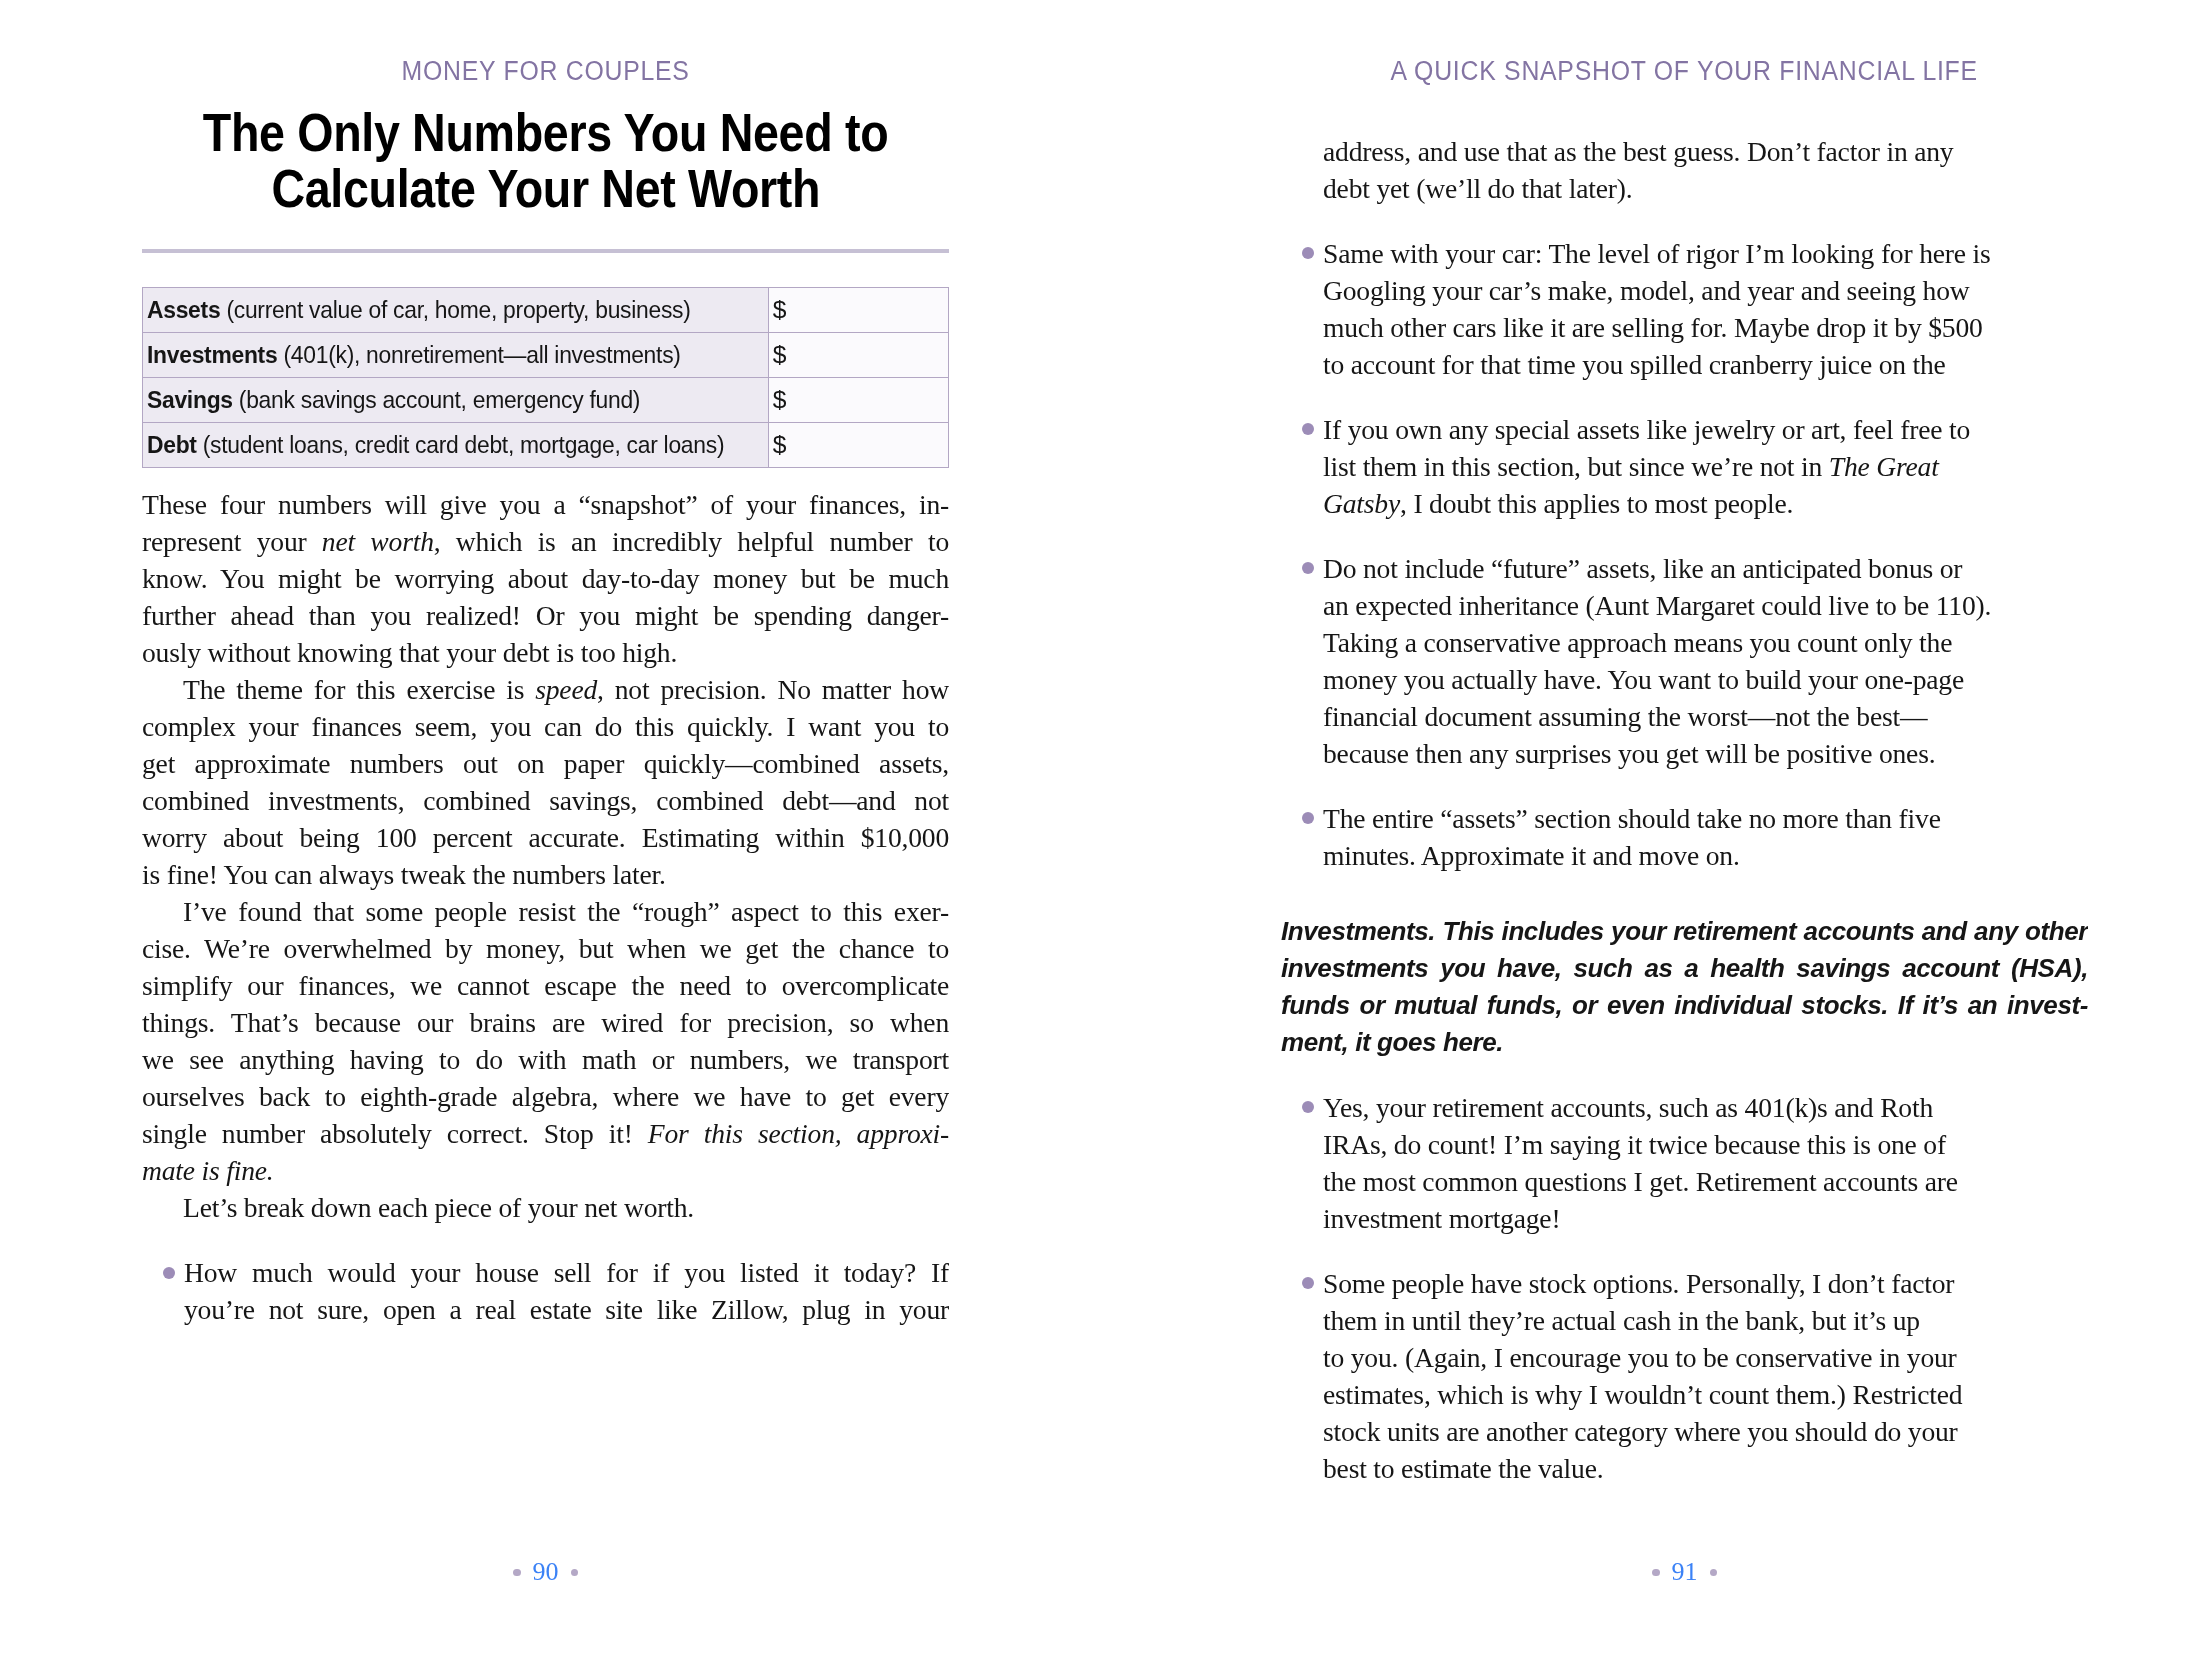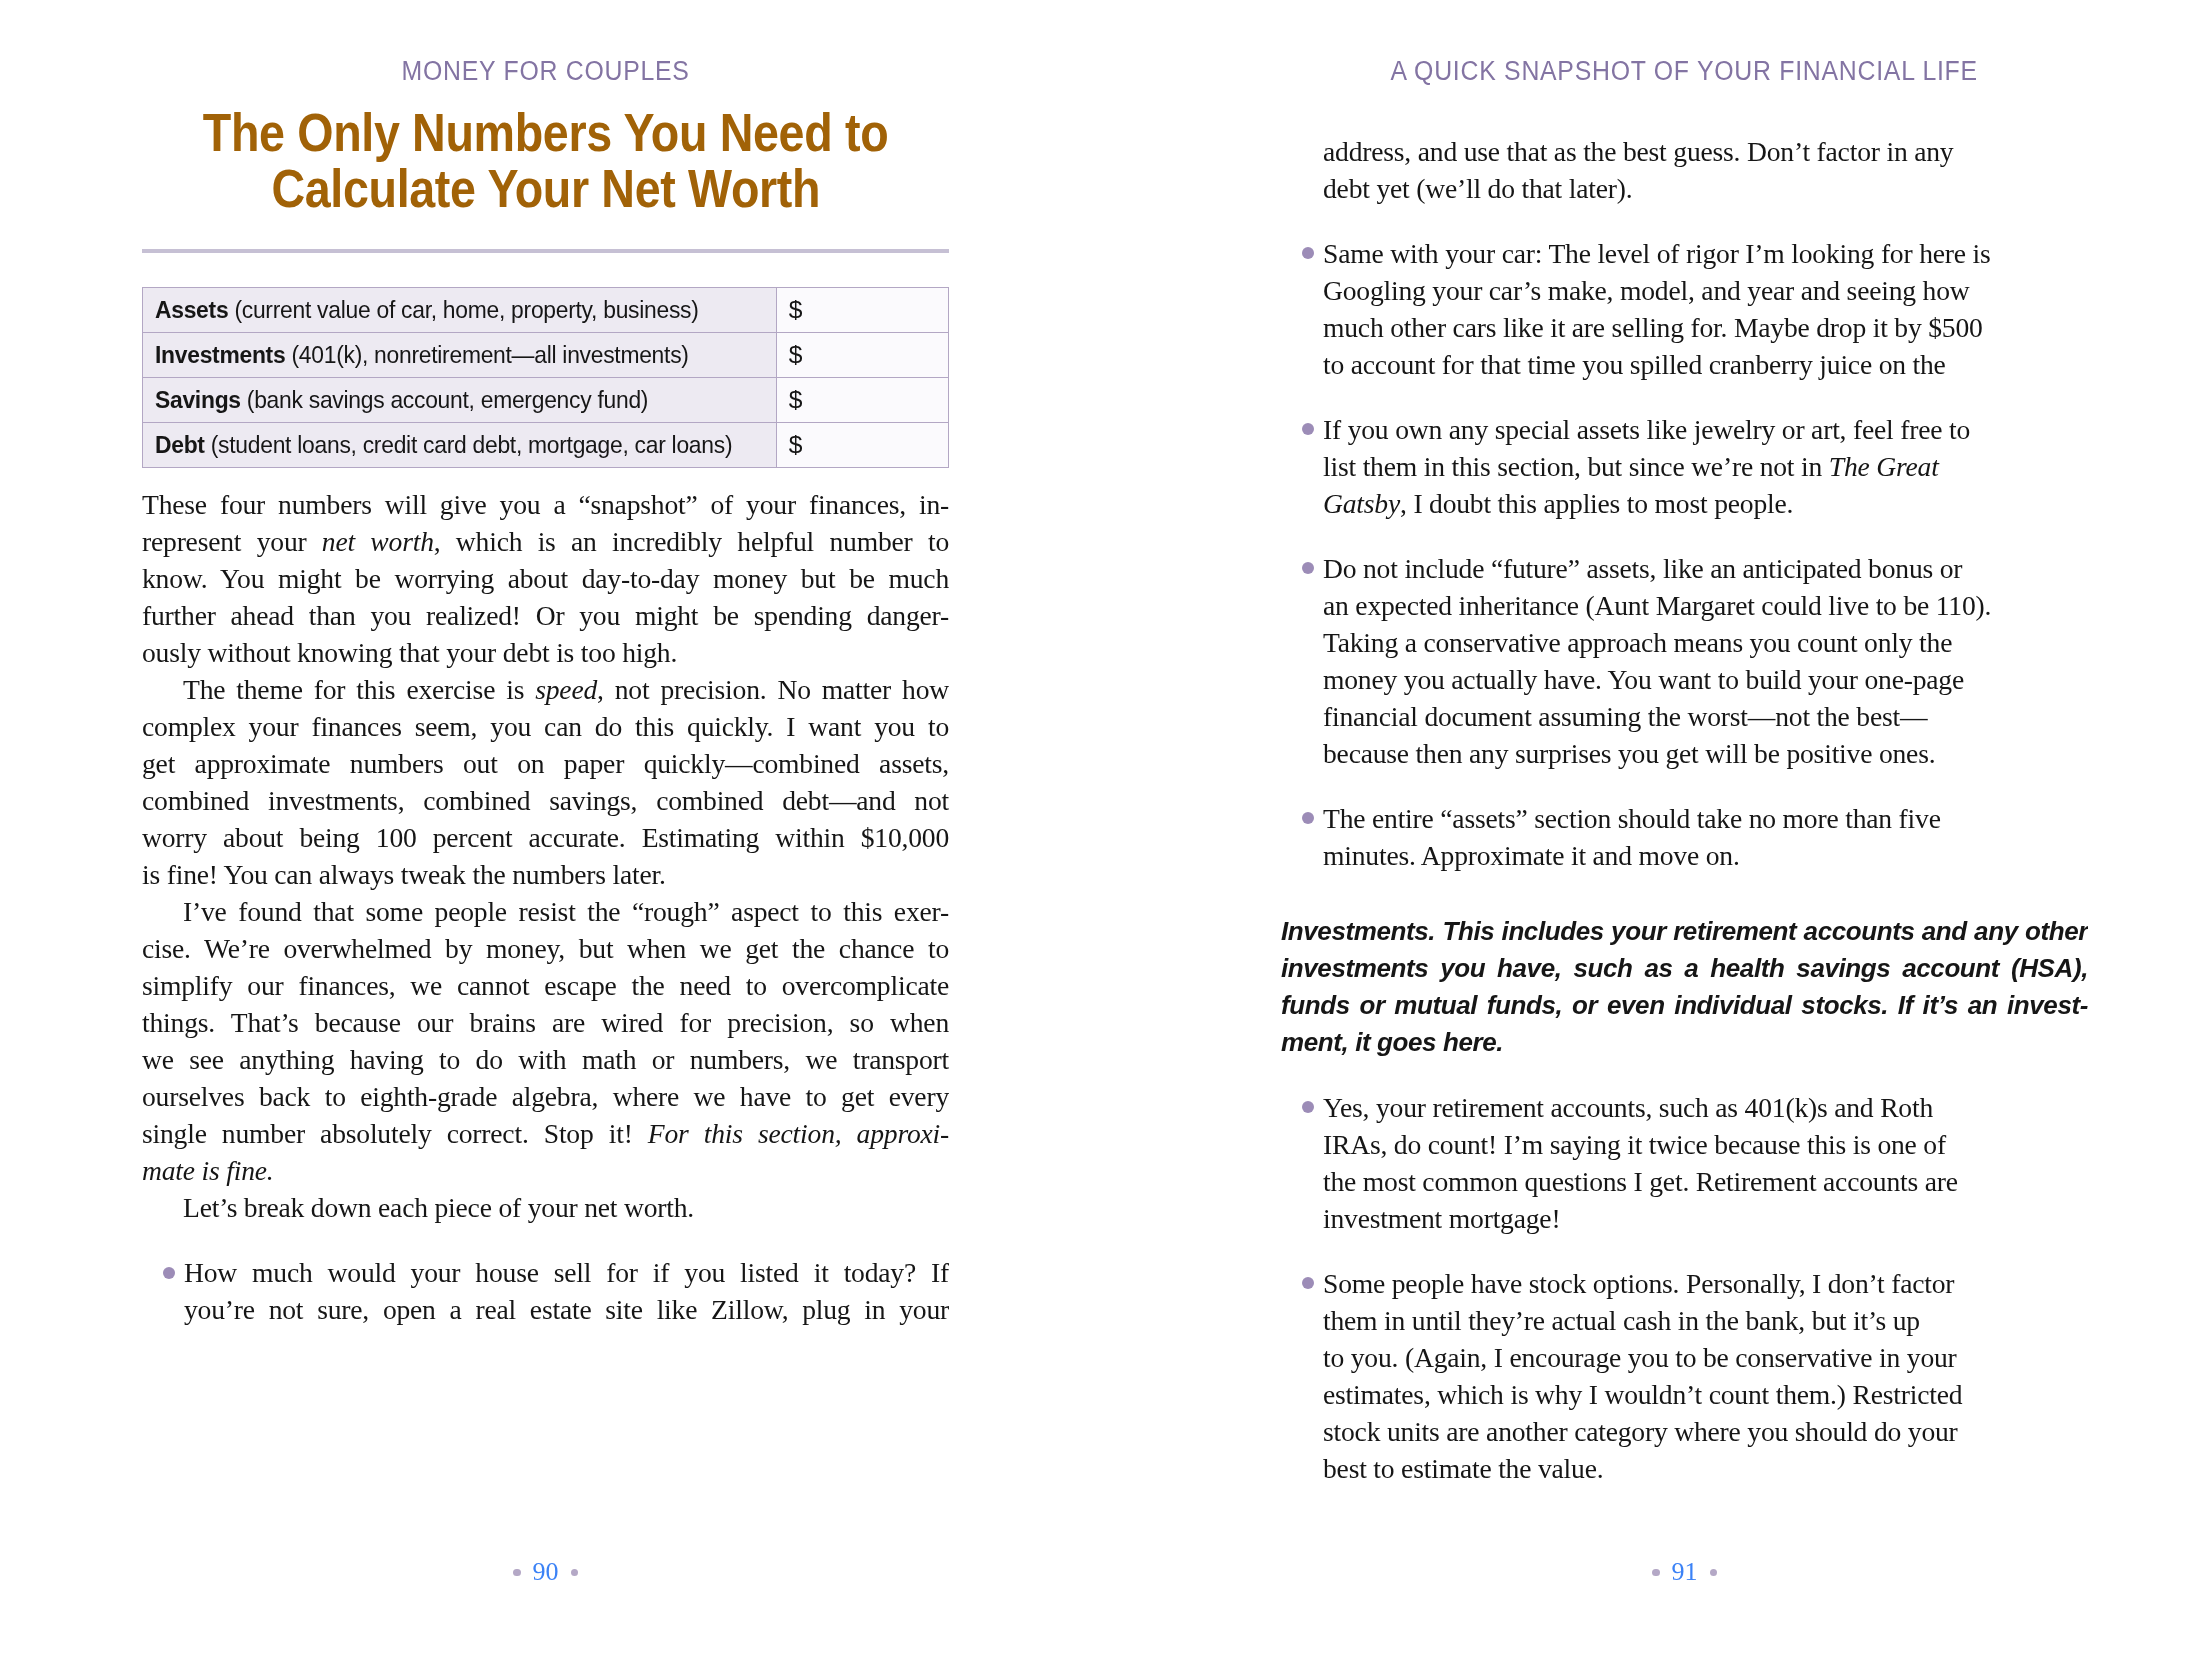--- a/index.html
+++ b/index.html
@@ -7,28 +7,28 @@
   .spread{position:relative;width:2205px;height:1190px;background:#ffffff;}
   .page{position:absolute;top:0;height:1654px;width:807px;}
   .page.left{left:142px;}
   .page.right{left:1281px;}
 
   .runhead{margin-top:56px;text-align:center;font-family:"Liberation Sans",sans-serif;
            font-size:27px;line-height:30.5px;font-weight:500;color:#8374a3;letter-spacing:0.8px;}
   .cx{display:inline-block;transform:scaleX(0.92);transform-origin:center;}
 
   .booktitle{margin-top:18.7px;text-align:center;font-family:"Liberation Sans",sans-serif;
-             font-weight:bold;color:#a16207;font-size:53px;line-height:56px;letter-spacing:-0.4px;}
+             font-weight:bold;color:#000000;font-size:53px;line-height:56px;letter-spacing:-0.4px;}
   .booktitle .cxt{display:inline-block;transform:scaleX(0.88);transform-origin:center;white-space:nowrap;}
 
   .rule{margin-top:32px;height:4.2px;background:#c6c0d4;}
 
   table.networth{margin-top:34px;border-collapse:collapse;width:807px;
                  font-family:"Liberation Sans",sans-serif;font-size:24.6px;}
-  table.networth td{border:1.7px solid #b3a7c4;height:44px;padding:0 0 0 12px;vertical-align:middle;}
+  table.networth td{border:1.7px solid #b3a7c4;height:44px;padding:0 0 0 4px;vertical-align:middle;}
   td.lcell{width:611px;background:#edeaf2;}
   td.vcell{background:#fbfafd;}
   .cellwrap{display:inline-block;transform:scaleX(0.93);transform-origin:left center;white-space:nowrap;}
   .tlabel{font-weight:bold;letter-spacing:-0.3px;}
   .tdesc{letter-spacing:-0.3px;}
   .dollar{font-family:"Liberation Sans",sans-serif;font-size:24.6px;}
 
   .blocks{font-size:27.6px;line-height:37px;letter-spacing:-0.2px;}
   .page.left .blocks{margin-top:18px;}
   .page.right .blocks{margin-top:46px;}

